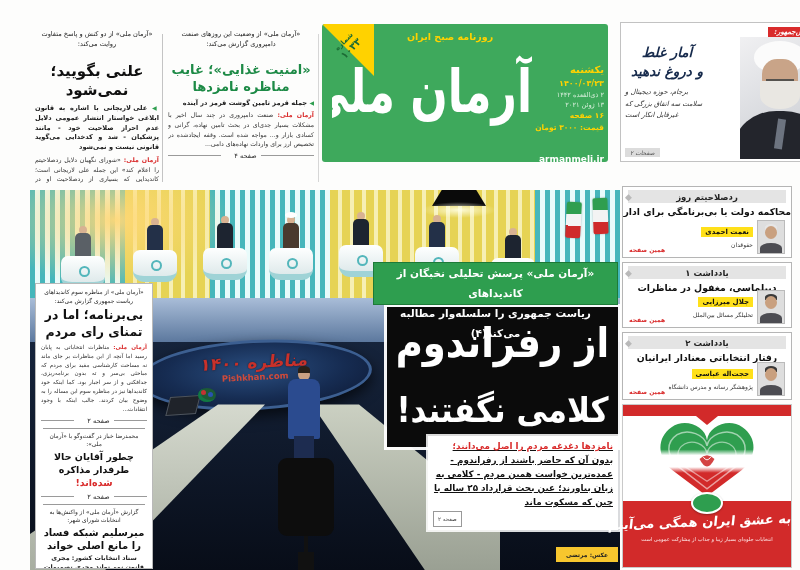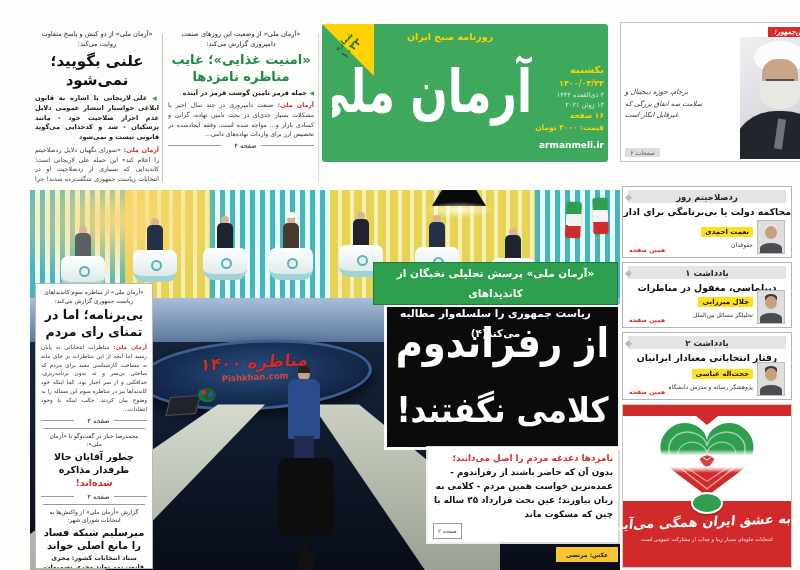--- a/index.html
+++ b/index.html
@@ -6,21 +6,21 @@
   .page{position:relative;width:800px;height:570px;background:#fdfdfc;overflow:hidden;
         font-family:"DejaVu Sans",sans-serif;direction:rtl;}
   .abs{position:absolute;}
 
   
   .topcol{top:30px;height:154px;overflow:hidden;}
   .col-alani{left:35px;width:124px;}
   .col-amniyat{left:168px;width:146px;}
   .vrule{left:162px;top:34px;width:1px;height:148px;background:#c4c4c4;}
   .vrule2{left:318px;top:34px;width:1px;height:148px;background:#d6d6d6;}
-  .kicker-sm{font-size:6.6px;line-height:1.5;color:#222;text-align:center;margin-bottom:2px;}
+  .kicker-sm{font-size:6.6px;line-height:1.5;color:#222;text-align:center;margin-bottom:12px;}
   .hl-green{color:#1d8a46;font-size:13px;font-weight:bold;text-align:center;line-height:1.3;margin:2px 0;}
   .hl-black{color:#101010;font-size:15px;font-weight:bold;text-align:center;line-height:1.3;margin:2px 0;}
   .bullet-sm{font-size:6.6px;font-weight:bold;color:#1a1a1a;line-height:1.5;text-align:justify;margin:2px 0;}
   .bullet-sm .arrow{color:#2e9e4f;font-size:6px;}
   .body-sm{font-size:6.2px;color:#333;line-height:1.55;text-align:justify;margin-top:2px;}
   .lead-red{color:#d92b2b;font-weight:bold;}
   .pageref{display:flex;align-items:center;gap:4px;margin-top:3px;}
   .pageref .ln{flex:1;border-top:1px solid #9a9a9a;}
   .pageref .tx{font-size:6.6px;color:#222;margin-left:9px;}
 
@@ -32,21 +32,21 @@
   .issue-txt .l2{display:block;font-size:10px;}
   .tagline{left:60px;right:90px;top:7px;text-align:center;color:#ffd200;font-size:9.5px;font-weight:bold;letter-spacing:1px;}
   .logo-cal{left:10px;right:76px;top:18px;height:112px;color:#fff;font-size:44px;font-weight:bold;
             text-align:center;line-height:104px;transform:scaleY(1.35);white-space:nowrap;overflow:hidden;}
   .datecol{right:4px;top:38px;width:70px;text-align:right;color:#e8f6ea;}
   .datecol div{line-height:1.55;}
   .d-weekday{color:#ffd200;font-size:10px;font-weight:bold;}
   .d-jalali{color:#ffd200;font-size:8px;font-weight:bold;}
   .d-hijri,.d-greg{font-size:6.6px;color:#d9efdc;}
   .d-pages,.d-price{color:#ffd200;font-size:7.5px;font-weight:bold;}
-  .d-site{color:#ffffff;font-size:9px;font-weight:bold;margin-top:5px;direction:ltr;}
+  .d-site{color:#ffffff;font-size:9px;font-weight:bold;margin-top:19px;direction:ltr;}
 
   
   .pres{left:620px;top:22px;width:204px;height:140px;background:#fff;border:1px solid #c2c2c2;box-sizing:border-box;font-style:italic;}
   .pres-tag{top:4px;right:5px;background:#d92b2b;color:#fff;font-size:7px;font-weight:bold;padding:1px 6px;}
   .pres-head{left:4px;width:84px;top:20px;font-size:13.5px;font-weight:bold;color:#15294b;text-align:center;line-height:1.4;}
   .pres-sub{left:4px;width:84px;top:64px;font-size:6.8px;color:#333;text-align:left;line-height:1.7;}
   .pres-ref{left:4px;bottom:4px;background:#dcdcdc;color:#555;font-size:6px;padding:1px 5px;}
   .r-photo{right:3px;top:14px;width:80px;height:122px;background:linear-gradient(150deg,#f0f0f2,#c7cad0);overflow:hidden;}
   .r-turban{top:4px;left:14px;width:52px;height:32px;background:#fbfbfb;border-radius:50% 50% 46% 46%;}
   .r-face{top:22px;left:22px;width:36px;height:36px;background:#c9a488;border-radius:42%;}
@@ -94,22 +94,22 @@
   .bq{width:18px;height:14px;border-radius:50%;background:#1c5a36;box-shadow:inset 3px -2px 0 #174; }
   .bq::before{content:"";position:absolute;left:3px;top:2px;width:5px;height:5px;border-radius:50%;background:#c23333;box-shadow:7px 2px 0 #2a52b0;}
 
   
   .kicker-band{left:373px;top:262px;width:245px;height:43px;background:#2e9e4f;border:1px solid #1d7a38;
                color:#fff;text-align:center;font-weight:bold;font-size:10.5px;line-height:20px;box-sizing:border-box;}
   .black-head{left:387px;top:307px;width:231px;height:140px;background:#0b0b0b;color:#fff;text-align:center;
               font-weight:bold;outline:3px solid rgba(255,255,255,.95);overflow:hidden;}
   .bh1{font-size:37px;line-height:74px;transform:scaleY(1.12);}
   .bh2{font-size:31px;line-height:58px;transform:scaleY(1.12);}
-  .deck{left:428px;top:448px;width:190px;background:#fff;padding:3px 5px;box-sizing:border-box;
-        font-size:8.8px;font-weight:bold;line-height:14px;color:#111;text-align:right;box-shadow:0 0 0 2px rgba(255,255,255,.85);}
+  .deck{left:428px;top:436px;width:190px;background:#fff;padding:3px 5px;box-sizing:border-box;
+        font-size:8.8px;font-weight:bold;line-height:14px;color:#111;text-align:right;box-shadow:0 0 0 2px rgba(255,255,255,.85);text-decoration:underline;}
   .deck .lead{color:#d92b2b;}
   .deck-ref{display:inline-block;border:1px solid #999;font-size:5.5px;padding:0 4px;margin-top:2px;color:#444;font-weight:normal;}
   .credit{left:556px;top:547px;width:62px;height:15px;background:#f7c62e;color:#222;font-size:6px;font-weight:bold;
           text-align:center;line-height:15px;overflow:hidden;}
 
   
   .ovcol{left:35px;top:283px;width:118px;height:286px;background:#fff;border:1px solid #b9b9b9;
          box-sizing:border-box;padding:4px 5px;overflow:hidden;}
   .ov-kicker{font-size:5.9px;line-height:1.45;color:#222;text-align:center;}
   .ov-h1{font-size:12.5px;font-weight:bold;color:#101010;text-align:center;line-height:1.35;margin:2px 0;}
@@ -191,20 +191,24 @@
       <div class="d-hijri">۲ ذی‌القعده ۱۴۴۲</div>
       <div class="d-greg">۱۳ ژوئن ۲۰۲۱</div>
       <div class="d-pages">۱۶ صفحه</div>
       <div class="d-price">قیمت: ۳۰۰۰ تومان</div>
       <div class="d-site">armanmeli.ir</div>
     </div>
   </div>
 
   <div class="abs pres">
     <div class="abs pres-tag">رئیس‌جمهور:</div>
+    <div class="abs pres-head">
+      <div>آمار غلط</div>
+      <div>و دروغ ندهید</div>
+    </div>
     <div class="abs pres-sub">برجام، حوزه دیجیتال و سلامت سه اتفاق بزرگی که غیرقابل انکار است</div>
     <div class="abs r-photo">
       <div class="abs r-turban"></div>
       <div class="abs r-face"></div>
       <div class="abs r-glass"></div>
       <div class="abs r-beard"></div>
       <div class="abs r-robe"></div>
       <div class="abs r-sash"></div>
     </div>
     <div class="abs pres-ref">صفحات ۲</div>

